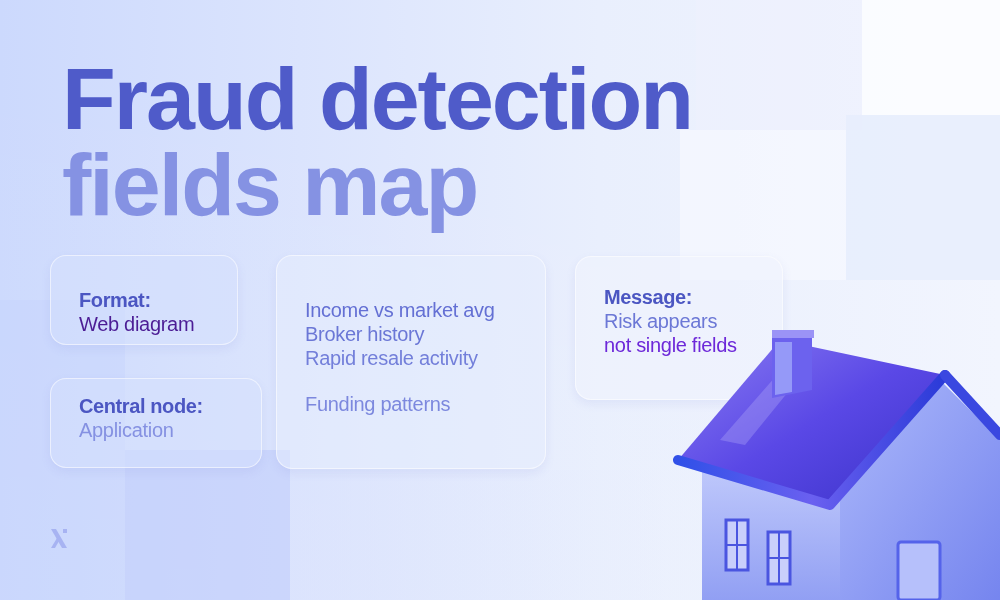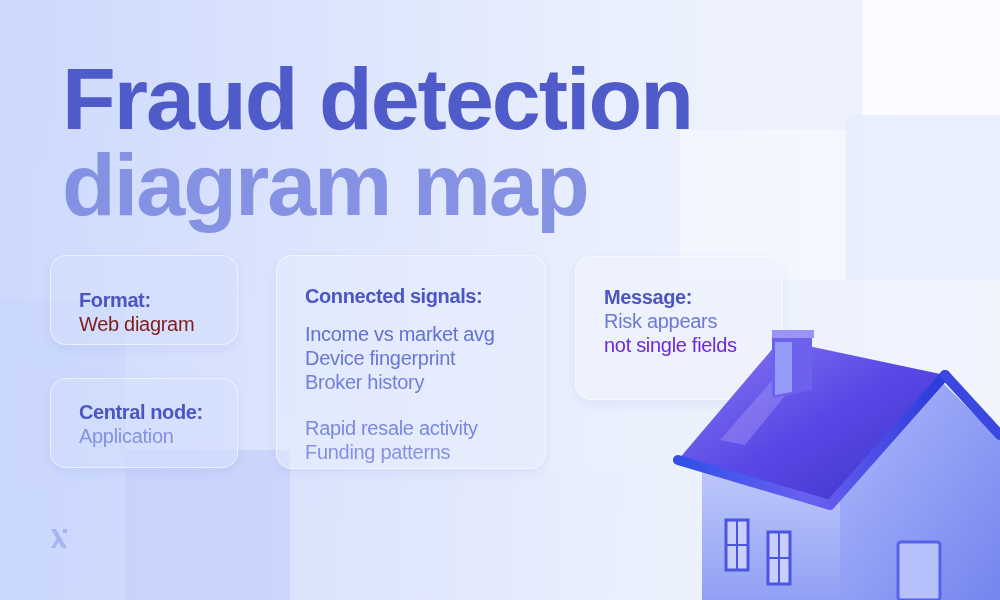--- a/index.html
+++ b/index.html
@@ -28,25 +28,25 @@
     .card {
       position: absolute; box-sizing: border-box;
       border-radius: 16px;
       background: rgba(232,237,254,0.45);
       border: 1px solid rgba(255,255,255,0.55);
       box-shadow: 0 4px 10px rgba(120,135,210,0.12);
       padding: 0 28px;
       font-size: 20px; line-height: 24px;
     }
     .card .label { color: #4b56c2; font-weight: 700; display: block; letter-spacing: -0.4px; }
-    .card .value { color: #7f1d1d; display: block; letter-spacing: -0.3px; }
+    .card .value { color: #4c1d95; display: block; letter-spacing: -0.3px; }
     .card .value.v2 { color: #8591e2; }
 
     .c-format { left: 50px; top: 255px; width: 188px; height: 90px; padding-top: 32px; background: rgba(214,224,254,0.55); }
-    .c-central { left: 50px; top: 378px; width: 188px; height: 90px; padding-top: 21px; background: rgba(214,224,254,0.55); }
+    .c-central { left: 50px; top: 378px; width: 212px; height: 90px; padding-top: 15px; background: rgba(214,224,254,0.55); }
     .c-signals { left: 276px; top: 255px; width: 270px; height: 214px; padding-top: 28px; background: rgba(230,236,254,0.55); }
     .c-signals ul { list-style: none; margin: 14px 0 0 0; padding: 0; }
     .c-signals li { color: #7480da; letter-spacing: -0.3px; }
     .c-signals li:nth-child(1) { color: #6470d4; }
     .c-signals li:nth-child(2) { color: #6b77d6; }
     .c-signals li:nth-child(3) { color: #737fda; }
     .c-signals li:nth-child(4) { color: #7c88de; margin-top: 22px; }
     .c-signals li:nth-child(5) { color: #8591e2; }
     .c-message { left: 575px; top: 256px; width: 208px; height: 144px; padding-top: 28px; background: rgba(240,243,254,0.65); }
     .c-message .value { color: #6c78d6; }
@@ -64,38 +64,36 @@
 <div class="bg-block b2"></div>
 <div class="bg-block b3"></div>
 <div class="bg-block b4"></div>
 <div class="bg-block b5"></div>
 <div class="bg-block b6"></div>
 <div class="bg-block b7"></div>
 <div class="bg-block b8"></div>
 
 <h1 class="title">
   <span class="l1">Fraud detection</span>
-  <span class="l2">diagram map</span>
+  <span class="l2">fields map</span>
 </h1>
 
 <div class="card c-format">
   <span class="label">Format:</span>
   <span class="value">Web diagram</span>
 </div>
 
 <div class="card c-central">
   <span class="label">Central node:</span>
   <span class="value v2">Application</span>
 </div>
 
 <div class="card c-signals">
-  <span class="label">Connected signals:</span>
   <ul>
     <li>Income vs market avg</li>
-    <li>Device fingerprint</li>
     <li>Broker history</li>
     <li>Rapid resale activity</li>
     <li>Funding patterns</li>
   </ul>
 </div>
 
 <div class="card c-message">
   <span class="label">Message:</span>
   <span class="value">Risk appears</span>
   <span class="value m3">not single fields</span>

